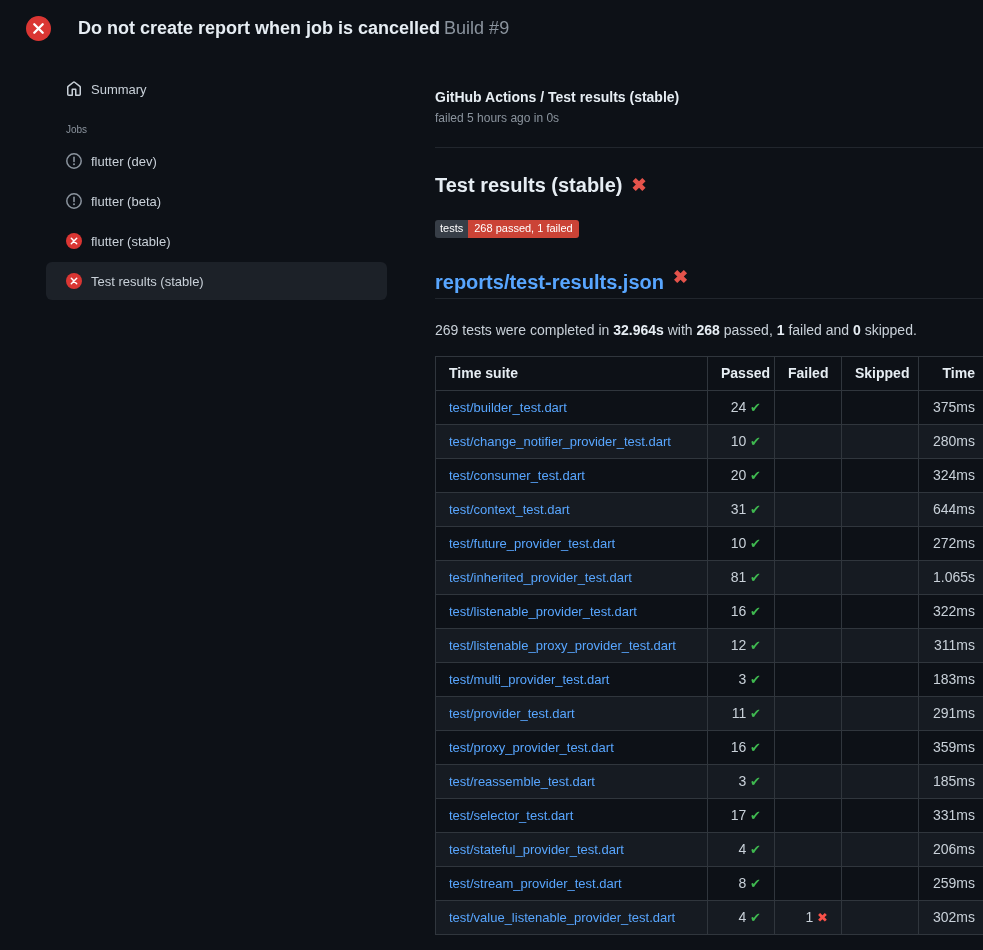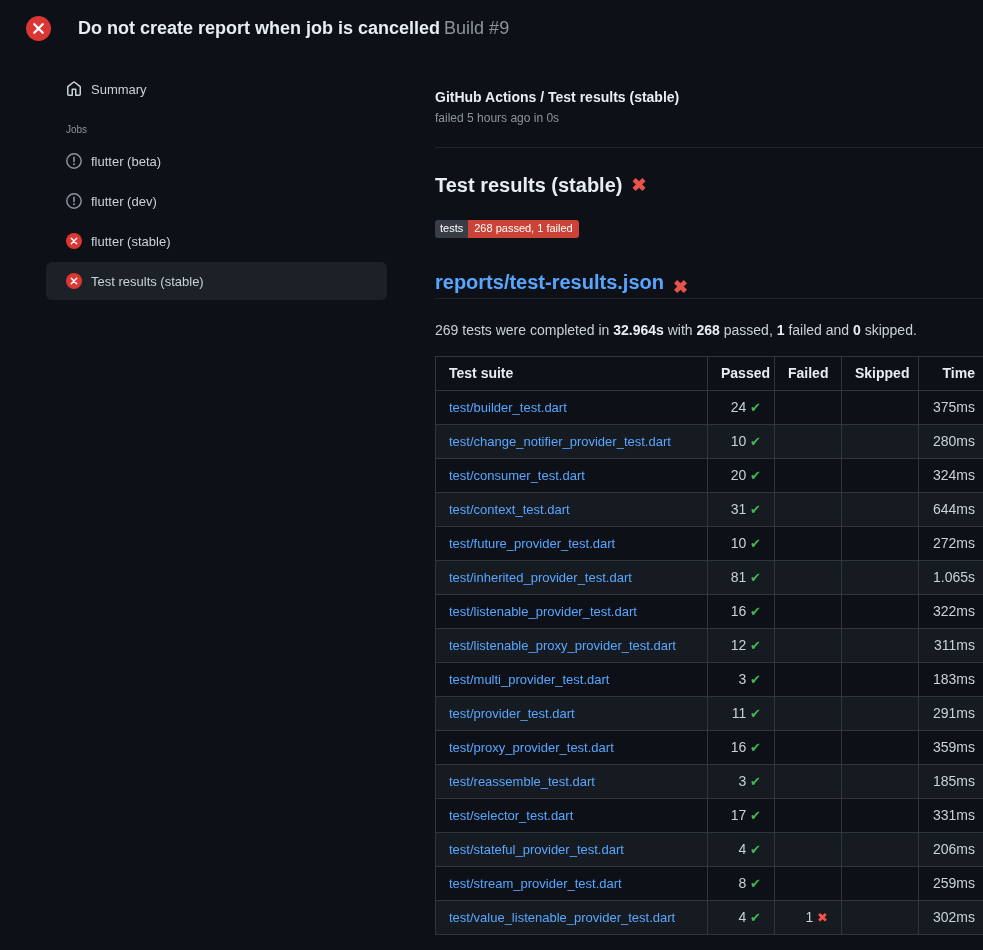--- a/index.html
+++ b/index.html
@@ -40,21 +40,21 @@
   .section-title { margin-top:24px; font-size:20px; font-weight:700; color:#e6edf3;
                    display:flex; align-items:center; gap:9px; line-height:26px; }
   .x-mark { color:#e5534b; font-weight:700; font-size:18px; line-height:1; }
 
   .badge { display:inline-flex; margin-top:22px; font-size:11px; line-height:11px;
            border-radius:3px; overflow:hidden; }
   .badge-label { background:#373e47; color:#ffffff; padding:3px 5px 4px; }
   .badge-value { background:#cb4336; color:#ffffff; padding:3px 6px 4px; }
 
   .report-title { margin-top:30px; padding-bottom:2px; border-bottom:1px solid #21262d;
-                  font-size:20px; font-weight:700; display:flex; align-items:flex-end; gap:9px; line-height:28px; }
+                  font-size:20px; font-weight:700; display:flex; align-items:flex-start; gap:9px; line-height:28px; }
   .report-title a { color:#58a6ff; }
 
   .summary-line { margin-top:23px; font-size:14px; color:#c9d1d9; }
   .summary-line b { color:#e6edf3; font-weight:700; }
 
   
   table { margin-top:18px; border-collapse:collapse; width:553px; table-layout:fixed; }
   th, td { border:1px solid #30363d; padding:7px 13px; font-size:14px; line-height:19px;
            overflow:hidden; white-space:nowrap; }
   th { font-weight:700; color:#e6edf3; text-align:left; }
@@ -94,31 +94,31 @@
       <div class="jobs-heading">Jobs</div>
       <nav>
           <div class="job-item">
             <span class="status-icon">
               <svg width="16" height="16" viewBox="0 0 16 16">
                 <circle cx="8" cy="8" r="7.2" fill="none" stroke="#8b949e" stroke-width="1.5"></circle>
                 <path d="M8 4.4v4.1" stroke="#8b949e" stroke-width="1.6" stroke-linecap="round"></path>
                 <circle cx="8" cy="11.2" r="1" fill="#8b949e"></circle>
               </svg>
             </span>
-            <span class="job-label">flutter (beta)</span>
+            <span class="job-label">flutter (dev)</span>
           </div>
           <div class="job-item">
             <span class="status-icon">
               <svg width="16" height="16" viewBox="0 0 16 16">
                 <circle cx="8" cy="8" r="7.2" fill="none" stroke="#8b949e" stroke-width="1.5"></circle>
                 <path d="M8 4.4v4.1" stroke="#8b949e" stroke-width="1.6" stroke-linecap="round"></path>
                 <circle cx="8" cy="11.2" r="1" fill="#8b949e"></circle>
               </svg>
             </span>
-            <span class="job-label">flutter (dev)</span>
+            <span class="job-label">flutter (beta)</span>
           </div>
           <div class="job-item">
             <span class="status-icon">
               <svg width="16" height="16" viewBox="0 0 16 16">
                 <circle cx="8" cy="8" r="8" fill="#da3633"></circle>
                 <path d="M5.3 5.3l5.4 5.4M10.7 5.3l-5.4 5.4" stroke="#ffffff" stroke-width="1.5" stroke-linecap="round"></path>
               </svg>
             </span>
             <span class="job-label">flutter (stable)</span>
           </div>
@@ -159,21 +159,21 @@
       <table>
         <colgroup>
           <col style="width:272px">
             <col style="width:67px">
             <col style="width:67px">
             <col style="width:77px">
             <col style="width:70px">
         </colgroup>
         <thead>
           <tr>
-            <th>Test suite</th>
+            <th>Time suite</th>
             <th class="num">Passed</th>
             <th class="num">Failed</th>
             <th class="num">Skipped</th>
             <th class="num">Time</th>
           </tr>
         </thead>
         <tbody>
             <tr>
               <td class="col-suite"><a class="suite-link" href="#">test/builder_test.dart</a></td>
               <td class="num"><span class="count">24 </span><span class="mark pass">✔</span></td>

